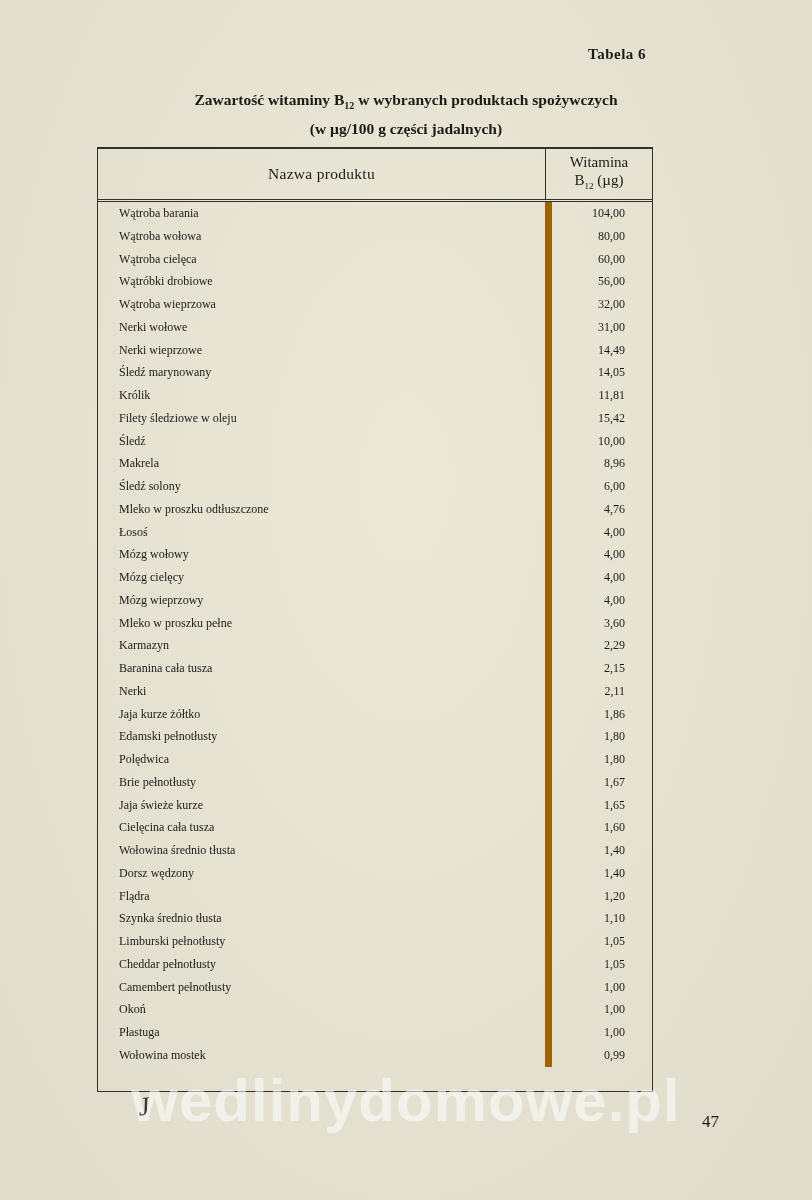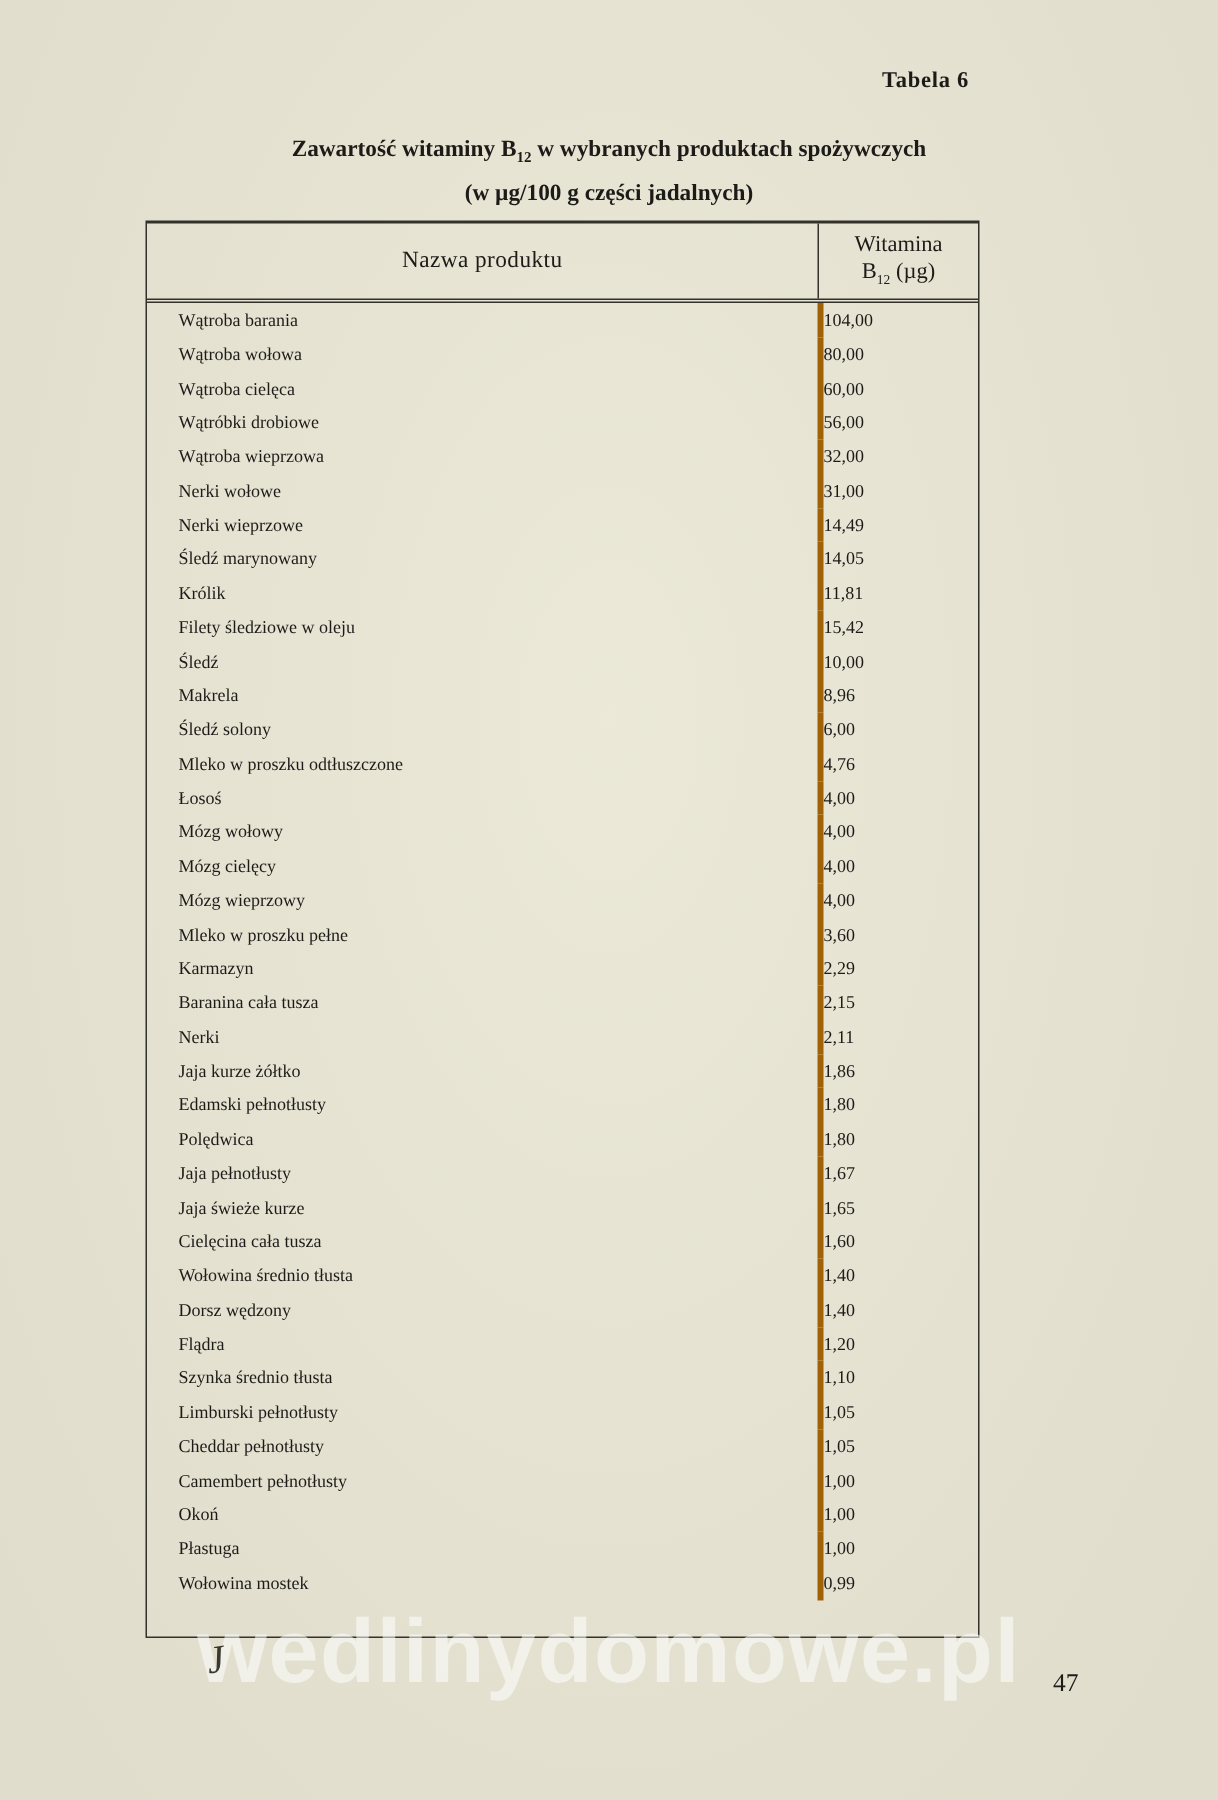--- a/index.html
+++ b/index.html
@@ -56,22 +56,22 @@
 
   .tbody{position:relative;}
   .trow{
     display:flex;height:22.75px;line-height:22.75px;font-size:12px;
   }
   .td-name{
     flex:0 0 447px;padding-left:21px;box-sizing:border-box;
     white-space:nowrap;overflow:hidden;
   }
   .td-value{
-    flex:1;border-left:4px solid #a16207;
-    text-align:left;padding-right:27px;box-sizing:border-box;
+    flex:1;border-left:7px solid #a16207;
+    text-align:right;padding-right:27px;box-sizing:border-box;
   }
 
   .watermark{
     position:absolute;top:1066px;left:50%;transform:translateX(-50%);
     font-family:"Liberation Sans", sans-serif;
     font-weight:bold;font-size:60px;letter-spacing:1px;white-space:nowrap;
     color:rgba(255,255,255,0.55);
     pointer-events:none;
   }
 
@@ -225,21 +225,21 @@
       <div class="td-name">Edamski pełnotłusty</div>
       <div class="td-value">1,80</div>
     </div>
 
     <div class="trow">
       <div class="td-name">Polędwica</div>
       <div class="td-value">1,80</div>
     </div>
 
     <div class="trow">
-      <div class="td-name">Jaja pełnotłusty</div>
+      <div class="td-name">Brie pełnotłusty</div>
       <div class="td-value">1,67</div>
     </div>
 
     <div class="trow">
       <div class="td-name">Jaja świeże kurze</div>
       <div class="td-value">1,65</div>
     </div>
 
     <div class="trow">
       <div class="td-name">Cielęcina cała tusza</div>

